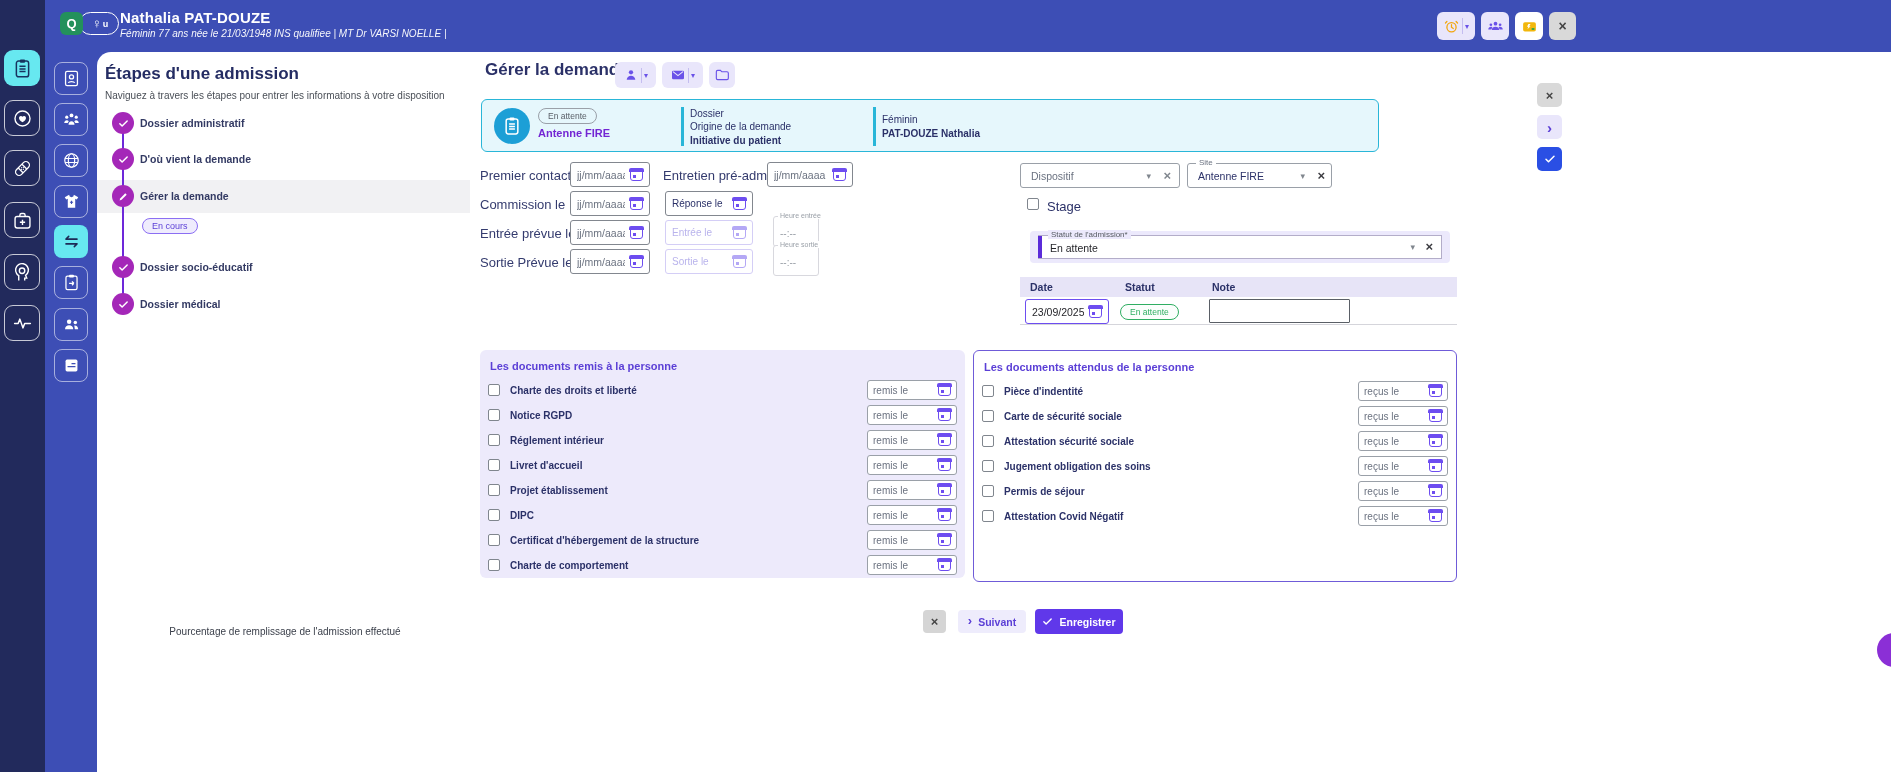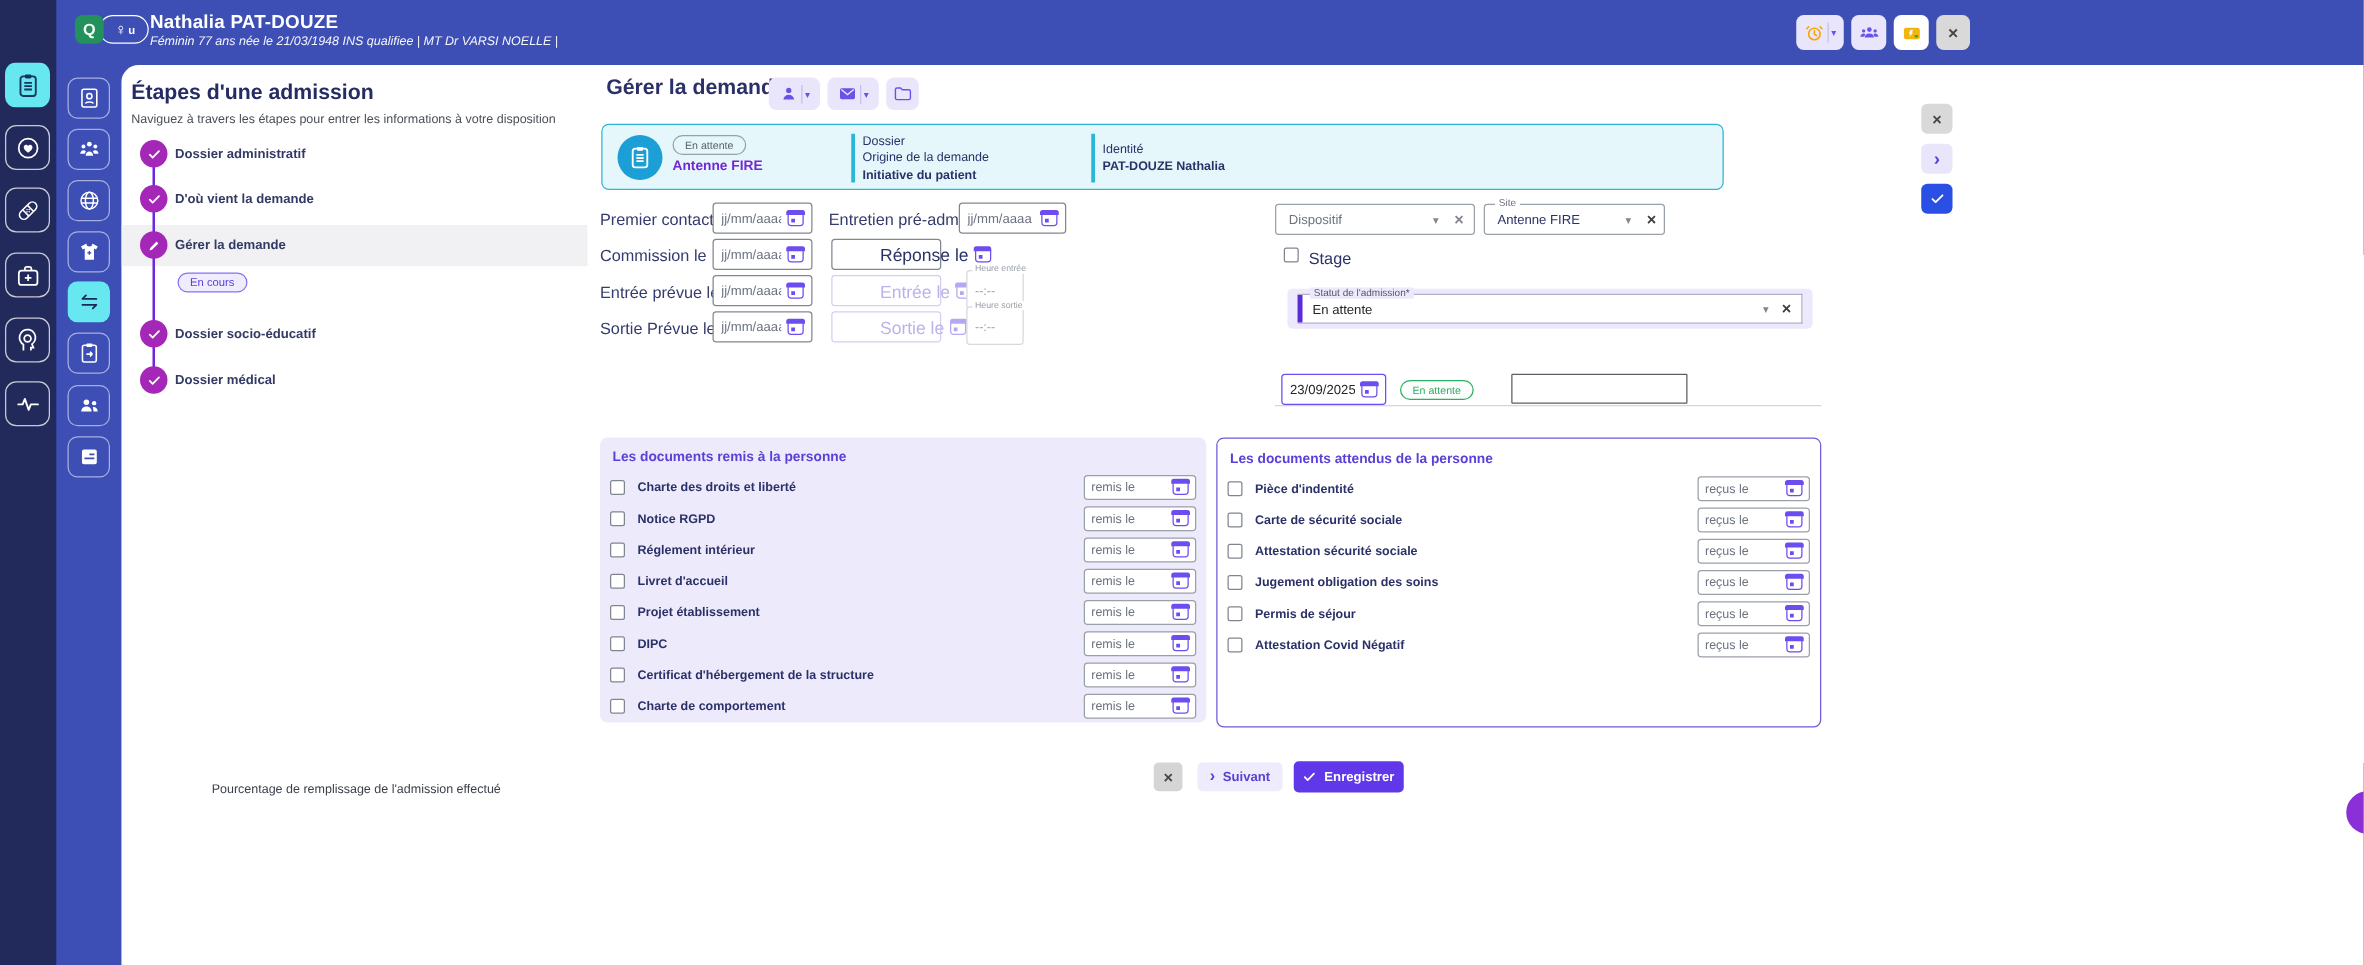--- a/index.html
+++ b/index.html
@@ -88,21 +88,21 @@
   .banner-div { position:absolute; top:7px; width:2.5px; height:39px; background:#29b6d8; }
   .b-txt { position:absolute; font-size:10px; color:#2b3168; white-space:nowrap; }
   .b-txt.bold { font-weight:bold; }
 
   
   .flabel { position:absolute; font-size:13px; color:#343b6e; white-space:nowrap; }
   .date-box { position:absolute; display:flex; align-items:center; gap:5px; background:#fff;
               border:1px solid #82878f; border-radius:3px; padding:0 6px; height:25px; }
   .date-box input { border:none; outline:none; width:100%; min-width:0; font-family:inherit; font-size:10.5px; color:#333; background:transparent; }
   .date-box input::placeholder { color:#6b7280; }
-  .date-box .lbl { font-size:14px; color:#2b3168; white-space:nowrap; flex:1;margin-left:32px; }
+  .date-box .lbl { font-size:10px; color:#2b3168; white-space:nowrap; flex:1; }
   .date-box.disabled { border-color:#d4cef6; }
   .date-box.disabled .lbl { color:#b9b3ec; }
   .cal { display:inline-block; width:13px; height:12px; border:1.6px solid currentColor; border-radius:3px;
          position:relative; flex:none; color:#6d4df0; }
   .cal::before { content:""; position:absolute; left:-1.6px; right:-1.6px; top:-1.6px; height:4px;
                  background:currentColor; border-radius:2px 2px 0 0; }
   .cal::after { content:""; position:absolute; left:2px; top:5px; width:3px; height:3px; background:currentColor; }
   .cal.light { color:#b4a8f5; }
   .timefield { position:absolute; width:46px; height:31px; border:1px solid #d8d8de; border-radius:3px; background:#fff; }
   .timefield .leg { position:absolute; top:-5px; left:4px; font-size:7px; color:#9aa0a8; background:#fff; padding:0 2px; white-space:nowrap; }
@@ -409,21 +409,21 @@
               <path d="M8.5 9.5h7M8.5 12.5h7M8.5 15.5h7"></path>
             </svg>
         </div>
         <span class="pill attente-gray">En attente</span>
         <span class="banner-site">Antenne FIRE</span>
         <div class="banner-div" style="left:199px"></div>
         <span class="b-txt" style="left:208px;top:8px">Dossier</span>
         <span class="b-txt" style="left:208px;top:21px">Origine de la demande</span>
         <span class="b-txt bold" style="left:208px;top:35px">Initiative du patient</span>
         <div class="banner-div" style="left:391px"></div>
-        <span class="b-txt" style="left:400px;top:14px">Identité</span>
+        <span class="b-txt" style="left:400px;top:14px">Féminin</span>
         <span class="b-txt bold" style="left:400px;top:28px">PAT-DOUZE Nathalia</span>
       </div>
 
       <span class="flabel" style="left:10px;top:116px">Premier contact le</span>
       <div class="date-box" style="left:100px;top:110px;width:80px">
         <input placeholder="jj/mm/aaaa" style="">
         <span class="cal"></span>
       </div>
       <span class="flabel" style="left:193px;top:116px">Entretien pré-admission le</span>
       <div class="date-box" style="left:297px;top:110px;width:86px">
@@ -487,20 +487,25 @@
       <div class="statut-wrap">
         <div class="statut-sel">
           <span class="bar"></span>
           <span class="float">Statut de l'admission*</span>
           <span class="val">En attente</span>
           <span class="caret">▾</span>
           <span class="clear">×</span>
         </div>
       </div>
 
+      <div class="htable-head">
+        <span style="margin-left:10px;width:95px">Date</span>
+        <span style="width:87px">Statut</span>
+        <span>Note</span>
+      </div>
       <div class="htable-row">
         <div class="date-box hdate">
           <input value="23/09/2025" style="">
           <span class="cal"></span>
         </div>
         <span class="pill green">En attente</span>
         <input class="note-input" value="" style="">
       </div>
 
       <div class="docs given">

